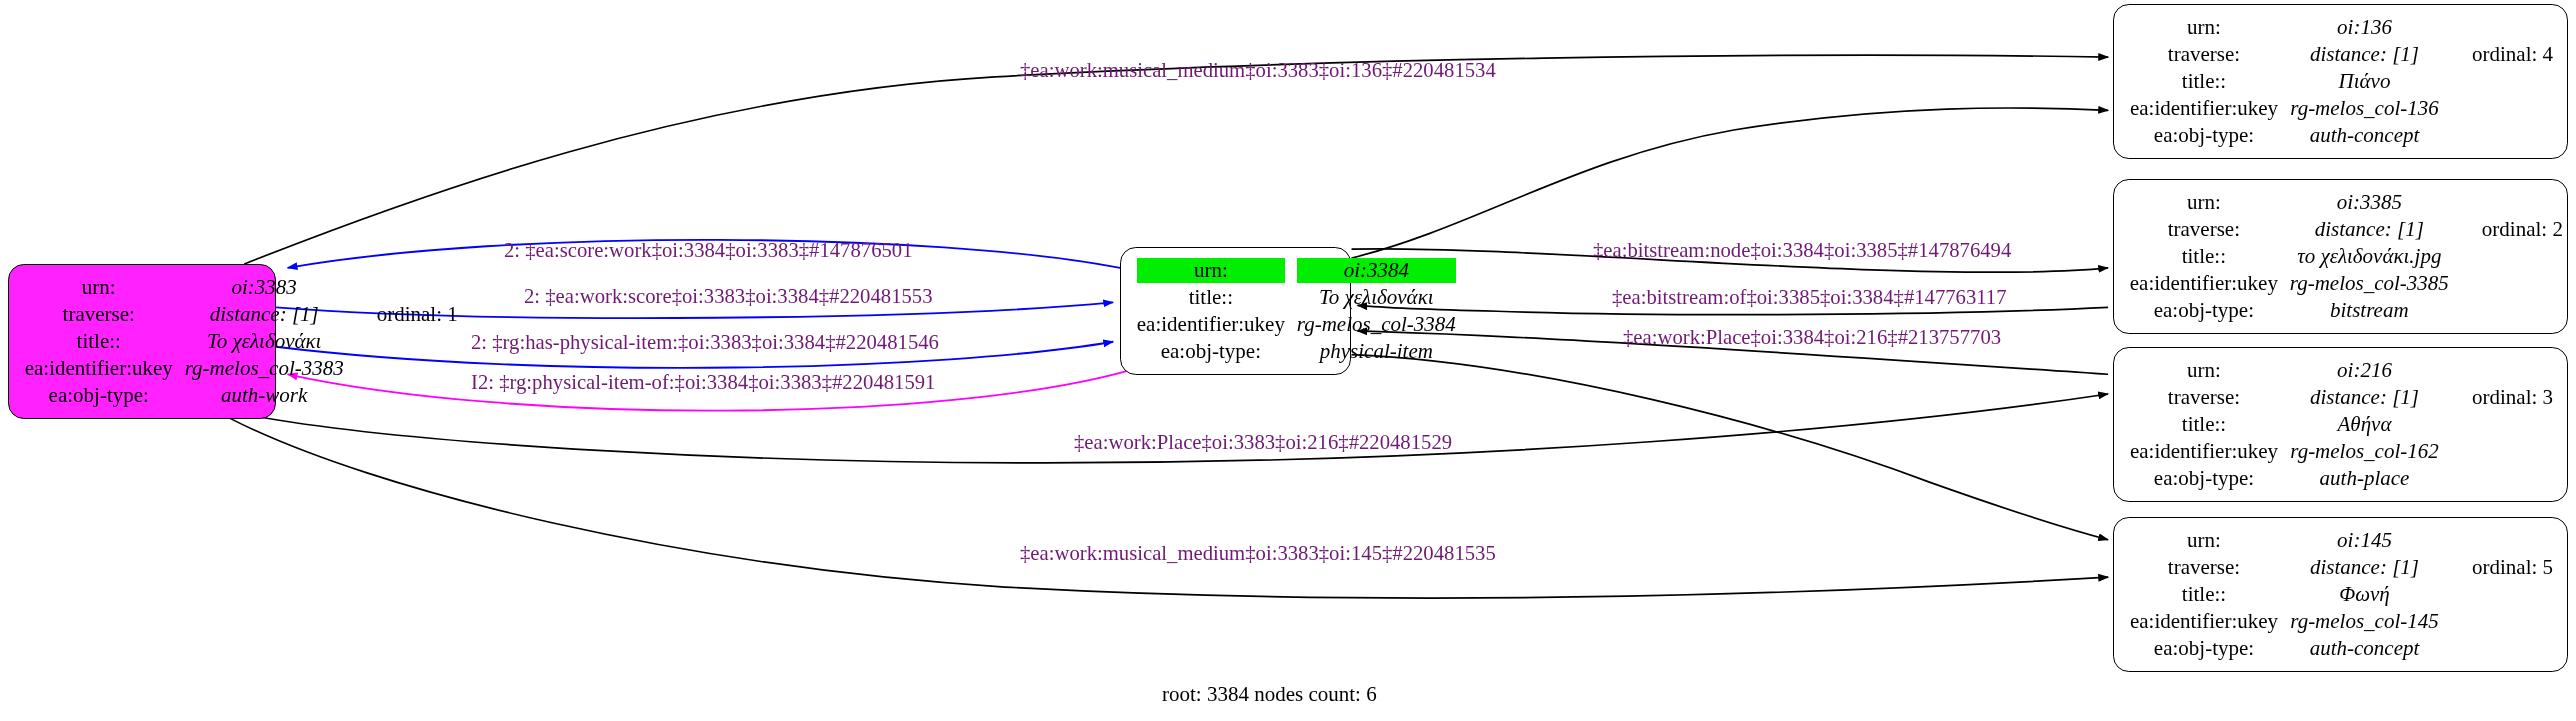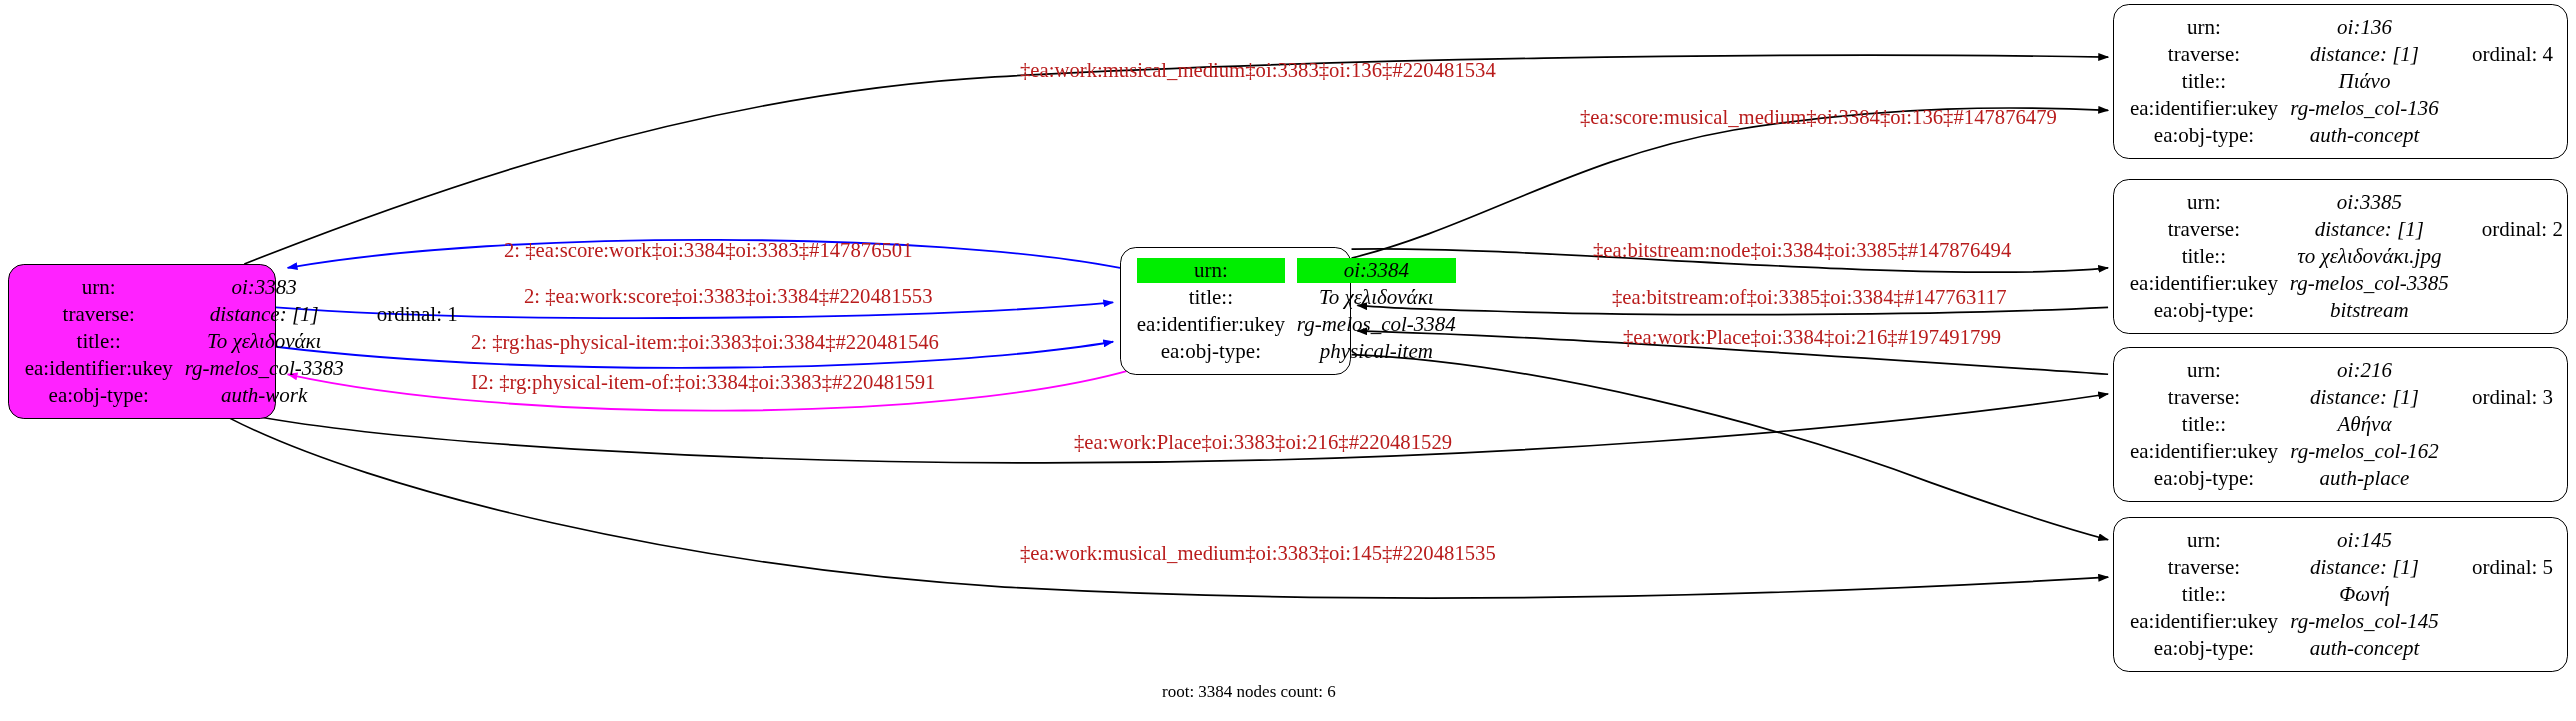--- a/index.html
+++ b/index.html
@@ -14,22 +14,22 @@
   .node table{border-collapse:collapse;width:100%;}
   .node td{font-size:21px;line-height:25px;padding:1px 0;white-space:nowrap;
            vertical-align:top;}
   .node td.k{padding-right:9.9px;}
   .node td.v{padding-left:2px;font-style:italic;}
   .node .ord{padding-left:33px;}
   .hlrow td{background:transparent;}
   .hlrow td.k span,.hlrow td.v span{background:#00ee00;display:block;}
 
   .elabel{position:absolute;font-size:20.7px;line-height:23.6px;white-space:nowrap;
-          color:#b91c1c;}
-  .footer{position:absolute;font-size:17px;white-space:nowrap;}
+          color:#701a75;}
+  .footer{position:absolute;font-size:21px;white-space:nowrap;}
 
   
   #n-3383{left:7.9px;  top:264px; width:268px;}
   #n-3384{left:1120px;top:247px; width:231px;}
   #n-136 {left:2113px;top:3.9px;   width:455px;}
   #n-3385{left:2113px;top:179px; width:455px;}
   #n-216 {left:2113px;top:347px; width:455px;}
   #n-145 {left:2113px;top:517px; width:455px;}
 </style>
 </head>
@@ -256,26 +256,25 @@
       <tr>
         <td class="k">ea:obj-type:</td>
         <td class="v">auth-concept</td>
             <td></td>
       </tr>
     </tbody>
       </table>
   </div>
 
   <div class="elabel" style="left:1020px;top:59px;">‡ea:work:musical_medium‡oi:3383‡oi:136‡#220481534</div>
-  <div class="elabel" style="left:1580px;top:106px;">‡ea:score:musical_medium‡oi:3384‡oi:136‡#147876479</div>
   <div class="elabel" style="left:504px;top:239px;">2: ‡ea:score:work‡oi:3384‡oi:3383‡#147876501</div>
   <div class="elabel" style="left:504px;top:285px;margin-left:20px;">2: ‡ea:work:score‡oi:3383‡oi:3384‡#220481553</div>
   <div class="elabel" style="left:471px;top:331px;">2: ‡rg:has-physical-item:‡oi:3383‡oi:3384‡#220481546</div>
   <div class="elabel" style="left:471px;top:371px;">I2: ‡rg:physical-item-of:‡oi:3384‡oi:3383‡#220481591</div>
   <div class="elabel" style="left:1593px;top:239px;text-align:center;">‡ea:bitstream:node‡oi:3384‡oi:3385‡#147876494</div>
   <div class="elabel" style="left:1612px;top:286px;">‡ea:bitstream:of‡oi:3385‡oi:3384‡#147763117</div>
-  <div class="elabel" style="left:1623px;top:326px;">‡ea:work:Place‡oi:3384‡oi:216‡#197491799</div>
+  <div class="elabel" style="left:1623px;top:326px;">‡ea:work:Place‡oi:3384‡oi:216‡#213757703</div>
   <div class="elabel" style="left:1074px;top:431px;">‡ea:work:Place‡oi:3383‡oi:216‡#220481529</div>
   <div class="elabel" style="left:1020px;top:542px;">‡ea:work:musical_medium‡oi:3383‡oi:145‡#220481535</div>
 
   <div class="footer" style="left:1162px;top:682px;">root: 3384 nodes count: 6</div>
 </div>
 
 
 </body></html>

